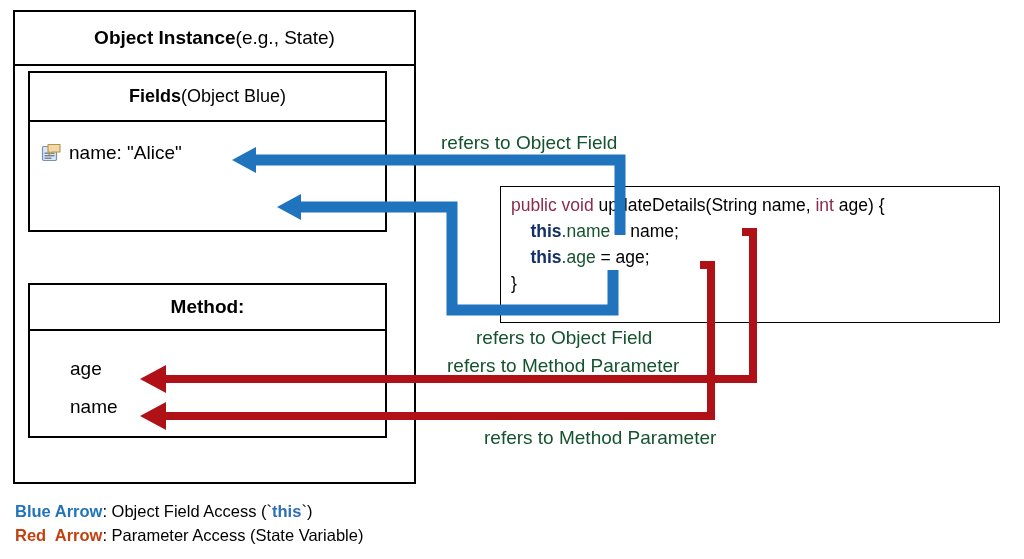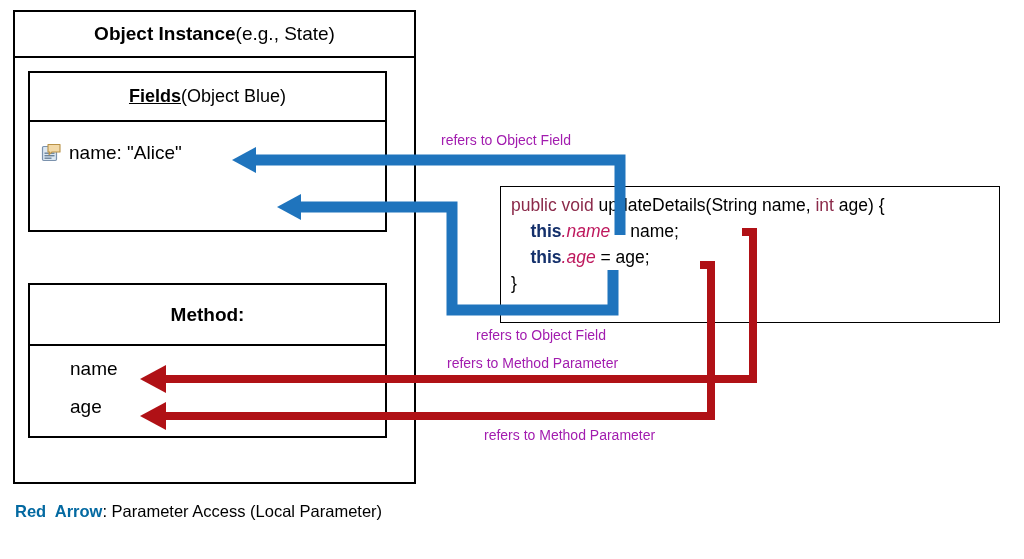--- a/index.html
+++ b/index.html
@@ -45,34 +45,34 @@
     position: absolute;
     left: 0; right: 0; top: 0;
     box-sizing: border-box;
     border-bottom: 2px solid #000000;
     display: flex;
     align-items: center;
     justify-content: center;
     text-align: center;
   }
   #outer-header {
-    height: 46px;
+    height: 54px;
     font-size: 19px;
   }
   #outer-header .strong { font-weight: bold; }
 
   #fields-box {
     left: 28px; top: 71px;
     width: 359px; height: 161px;
   }
   #fields-header {
     height: 49px;
     font-size: 18px;
   }
-  #fields-header .strong { font-weight: bold; text-decoration: underline; }
+  #fields-header .strong { font-weight: bold; }
 
   .field-list {
     position: absolute;
     left: 0; right: 0; top: 49px; bottom: 0;
     padding: 8px 0 0 10px;
     box-sizing: border-box;
   }
   .field-row {
     display: flex;
     align-items: center;
@@ -83,21 +83,21 @@
   .field-label { white-space: pre; }
 
   
   .ficon { width: 22px; height: 22px; position: relative; flex: 0 0 22px; }
 
   #method-box {
     left: 28px; top: 283px;
     width: 359px; height: 155px;
   }
   #method-header {
-    height: 61px;
+    height: 46px;
     flex-direction: column;
     justify-content: center;
     line-height: 1.12;
     font-size: 17px;
   }
   #method-header .strong { font-weight: bold; font-size: 19px; }
   .param-list {
     position: absolute;
     left: 0; right: 0; top: 61px; bottom: 0;
     padding: 4px 0 0 0;
@@ -121,47 +121,47 @@
   }
   #code-box pre {
     margin: 0;
     font-family: "Liberation Sans", sans-serif;
     font-size: 17.5px;
     line-height: 1.48;
     white-space: pre;
   }
   .kw       { color: #8b2a4a; margin-top: 12px; }
   .this-kw  { color: #14306b; font-weight: bold; }
-  .fieldref { color: #be185d; font-style: italic; }
+  .fieldref { color: #14532d; }
 
   
   .annot {
     position: absolute;
-    font-size: 14px;
-    color: #a21caf;
+    font-size: 19px;
+    color: #14532d;
     white-space: nowrap;
     z-index: 6;
     background: transparent;
   }
   #annot-1 { left: 441px; top: 132px; }
   #annot-2 { left: 476px; top: 327px; }
   #annot-3 { left: 447px; top: 355px; }
   #annot-4 { left: 484px; top: 427px; }
 
   
   #legend {
     position: absolute;
     left: 15px; top: 500px;
     font-size: 16.5px;
     line-height: 1.45;
     z-index: 7;
   }
   #legend .row { white-space: pre; }
   .lg-blue { color: #1f74bd; font-weight: bold; }
-  .lg-red  { color: #0369a1; font-weight: bold; }
+  .lg-red  { color: #c2410c; font-weight: bold; }
   .lg-this { color: #2d6fb5; font-weight: bold; }
 </style>
 </head>
 <body>
 
 <div id="stage">
 
   <div class="box" id="outer-box">
     <div class="box-header" id="outer-header">
       <span class="strong">Object Instance</span>
@@ -192,24 +192,24 @@
 
     </div>
   </div>
 
   <div class="box" id="method-box">
     <div class="box-header" id="method-header">
       <span class="strong">Method:</span>
     </div>
     <div class="param-list">
       <div class="param-row">
-        <span>name</span>
+        <span>age</span>
       </div>
       <div class="param-row">
-        <span>age</span>
+        <span>name</span>
       </div>
     </div>
   </div>
 
   <div class="box" id="code-box">
     <pre><span class="kw">public void </span><span>updateDetails(String name, </span><span class="kw">int</span><span> age) {</span>
 <span>    </span><span class="this-kw">this</span><span class="fieldref">.name</span><span> = name;</span>
 <span>    </span><span class="this-kw">this</span><span class="fieldref">.age</span><span> = age;</span>
 <span>}</span></pre>
   </div>
@@ -238,16 +238,17 @@
     </g>
 
   </svg>
 
   <div class="annot" id="annot-1">refers to Object Field</div>
   <div class="annot" id="annot-2">refers to Object Field</div>
   <div class="annot" id="annot-3">refers to Method Parameter</div>
   <div class="annot" id="annot-4">refers to Method Parameter</div>
 
   <div id="legend">
-    <div class="row"><span class="lg-red">Red  Arrow</span><span>: </span><span>Parameter Access (Local Parameter)</span></div>
+    <div class="row"><span class="lg-blue">Blue Arrow</span><span>: </span><span>Object Field Access (`</span><span class="lg-this">this</span><span>`)</span></div>
+    <div class="row"><span class="lg-red">Red  Arrow</span><span>: </span><span>Parameter Access (State Variable)</span></div>
   </div>
 
 </div>
 
 </body></html>

